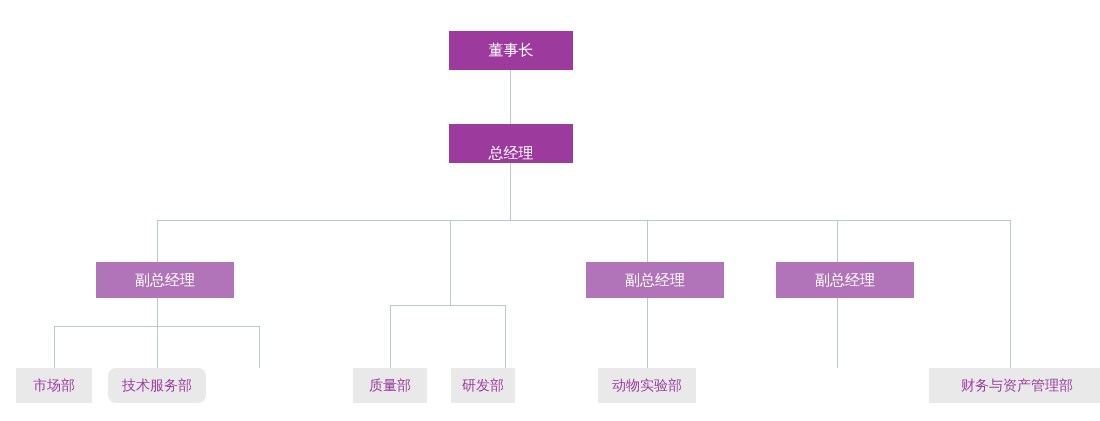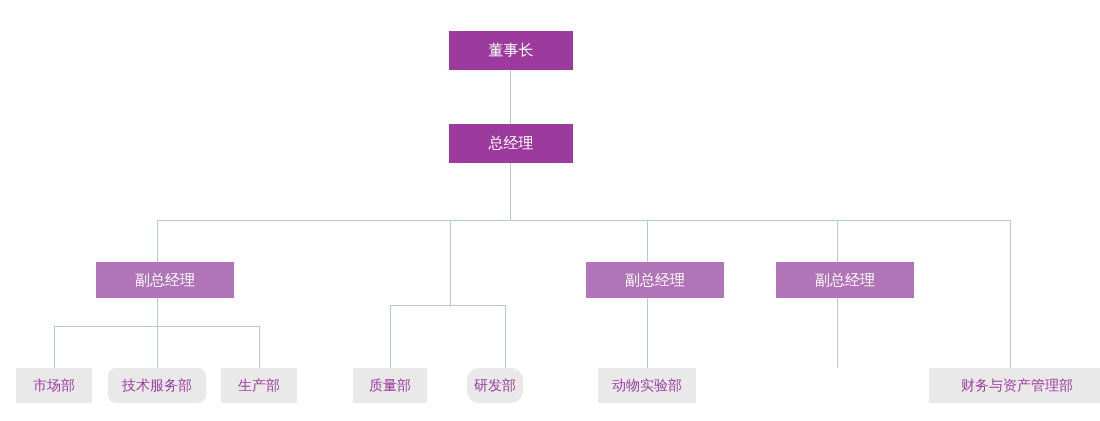--- a/index.html
+++ b/index.html
@@ -75,21 +75,21 @@
   <div class="line v" style="left:390px;top:305px;height:63px;"></div>
   <div class="line v" style="left:505px;top:305px;height:63px;"></div>
 
   <div class="line v" style="left:647px;top:298px;height:70px;"></div>
   <div class="line v" style="left:837px;top:298px;height:70px;"></div>
 
   <div class="node lvl-top" style="left:449px;top:31px;">
     <span>董事长</span>
   </div>
 
-  <div class="node lvl-top" style="left:449px;top:124px;">
+  <div class="node lvl-top" style="left:449px;top:124px;align-items:flex-end;">
     <span>总经理</span>
   </div>
 
   <div class="node lvl-vp" style="left:96px;top:262px;">
     <span>副总经理</span>
   </div>
 
   <div class="node lvl-vp" style="left:586px;top:262px;">
     <span>副总经理</span>
   </div>
@@ -99,29 +99,26 @@
   </div>
 
   <div class="node lvl-dept" style="left:16px;width:76px;">
     <span>市场部</span>
   </div>
 
   <div class="node lvl-dept" style="left:108px;width:98px;border-radius:8px;">
     <span>技术服务部</span>
   </div>
 
-  <div class="node lvl-dept" style="left:221px;width:76px;">
-    <span>生产部</span>
-  </div>
 
   <div class="node lvl-dept" style="left:353px;width:74px;">
     <span>质量部</span>
   </div>
 
-  <div class="node lvl-dept" style="left:467px;width:56px;border-radius:12px;">
+  <div class="node lvl-dept" style="left:451px;width:64px;">
     <span>研发部</span>
   </div>
 
   <div class="node lvl-dept" style="left:598px;width:98px;">
     <span>动物实验部</span>
   </div>
 
 
   <div class="node lvl-dept" style="left:929px;width:176px;">
     <span>财务与资产管理部</span>

